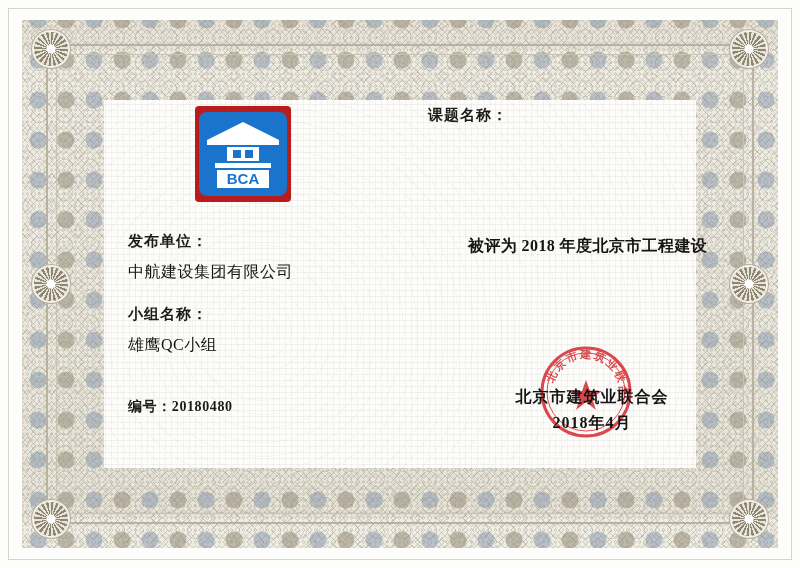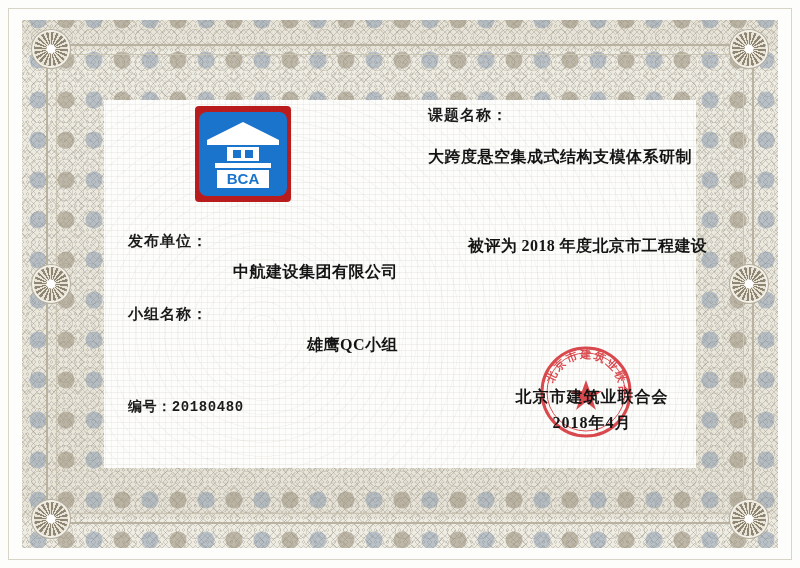--- a/index.html
+++ b/index.html
@@ -168,37 +168,35 @@
     width: 270px;
   }
   .field-label {
     font-size: 15px;
     font-weight: 700;
     color: #1b1b1b;
     letter-spacing: 1px;
   }
   .field-value {
     font-size: 16px;
-    font-weight: 700;
+    font-weight: 400;
     color: #141414;
     letter-spacing: 0.5px;
     margin-top: 11px;
-    text-align: right;
   }
   .gap { height: 22px; }
 
   .serial {
     position: absolute;
     left: 58px;
     top: 332px;
     font-size: 14px;
     font-weight: 700;
     color: #1b1b1b;
     letter-spacing: 0.6px;
-    font-family: Liberation Mono, monospace;
   }
 
   
   .award-block {
     position: absolute;
     left: 358px;
     top: 166px;
     width: 340px;
     font-size: 16px;
     font-weight: 700;
@@ -276,21 +274,20 @@
 
         <rect x="20" y="57" width="56" height="5" fill="#ffffff"></rect>
 
         <rect x="22" y="64" width="52" height="18" fill="#ffffff"></rect>
         <text x="48" y="78" text-anchor="middle" font-family="Liberation Sans, sans-serif" font-size="15" font-weight="bold" fill="#1a74cc">BCA</text>
       </svg>
     </div>
 
     <div class="topic-block">
       <div class="topic-label">课题名称：</div>
-      <div class="topic-title">大跨度悬空集成式结构支模体系研制</div>
     </div>
 
     <div class="left-block">
       <div class="field-label">发布单位：</div>
       <div class="field-value">中航建设集团有限公司</div>
       <div class="gap"></div>
       <div class="field-label">小组名称：</div>
       <div class="field-value">雄鹰QC小组</div>
     </div>
 

